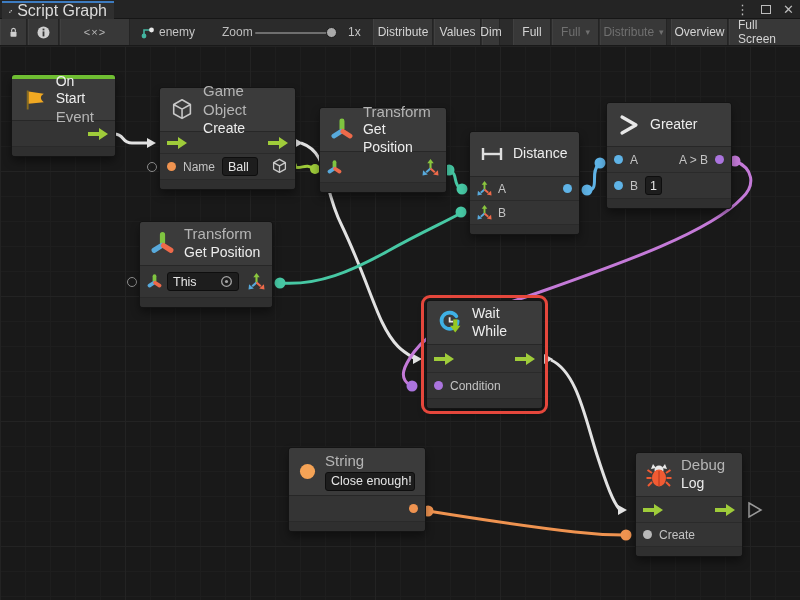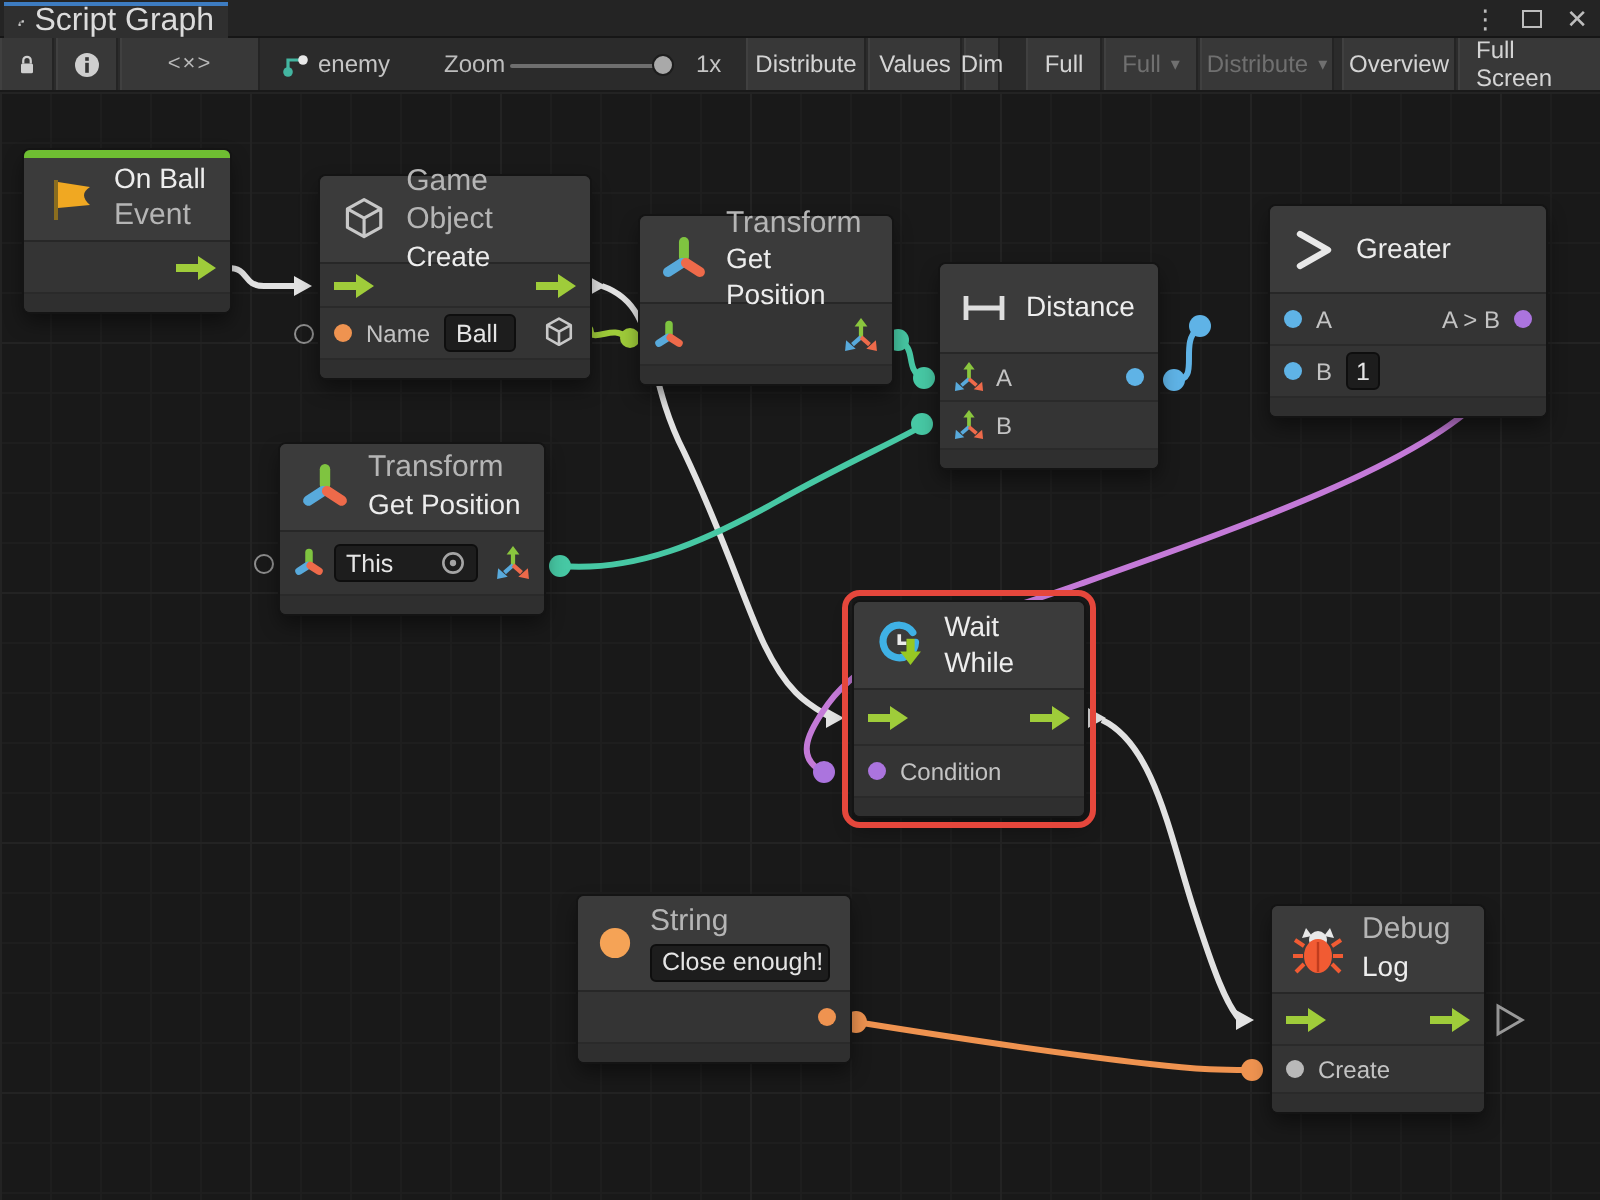--- a/index.html
+++ b/index.html
@@ -190,21 +190,21 @@
   <div class="hollow" style="left:127px;top:277px"></div>
 
   <div class="node" style="left:12px;top:75px;width:103px">
     <div class="greenbar"></div>
     <div class="nheader" style="height:42px;border-radius:0">
       <svg width="26" height="26" viewBox="0 0 26 26">
         <line x1="6" y1="3" x2="6" y2="23" stroke="#8a6d1f" stroke-width="2"></line>
         <path d="M7,4 L23,6.5 C19,9 19,12 23,15.5 L7,17 Z" fill="#f0a822"></path>
       </svg>
       <div class="ntexts">
-        <span class="t-big">On Ball</span>
+        <span class="t-big">On Start</span>
         <span class="t-small">Event</span>
       </div>
     </div>
     <div class="nrow" style="height:26px">
       <span class="grp"></span>
       <span class="grp">
         <svg width="20" height="12" viewBox="0 0 20 12">
           <polygon points="0,4 11,4 11,0 20,6 11,12 11,8 0,8" fill="#9fcc3a"></polygon>
         </svg>
       </span>
@@ -347,21 +347,21 @@
           <line x1="8" y1="9" x2="12" y2="12.5" stroke="#ee6a4a" stroke-width="2"></line>
             <polygon points="10.5,14.5 15.5,15.5 15,10.5" fill="#ee6a4a"></polygon>
         </svg>
         <span class="plabel">B</span>
       </span>
       <span></span>
     </div>
     <div class="nfooter"></div>
   </div>
 
-  <div class="node" style="left:635px;top:103px;width:138px">
+  <div class="node" style="left:607px;top:103px;width:124px">
     <div class="nheader" style="height:44px">
       <svg width="24" height="24" viewBox="0 0 24 24">
         <path d="M5,4 L19,12 L5,20" stroke="#e8e8e8" stroke-width="3.2" fill="none" stroke-linejoin="round" stroke-linecap="round"></path>
       </svg>
       <div class="ntexts">
           <span class="t-big">Greater</span>
         </div>
     </div>
     <div class="nrow" style="height:26px">
       <span class="grp">

